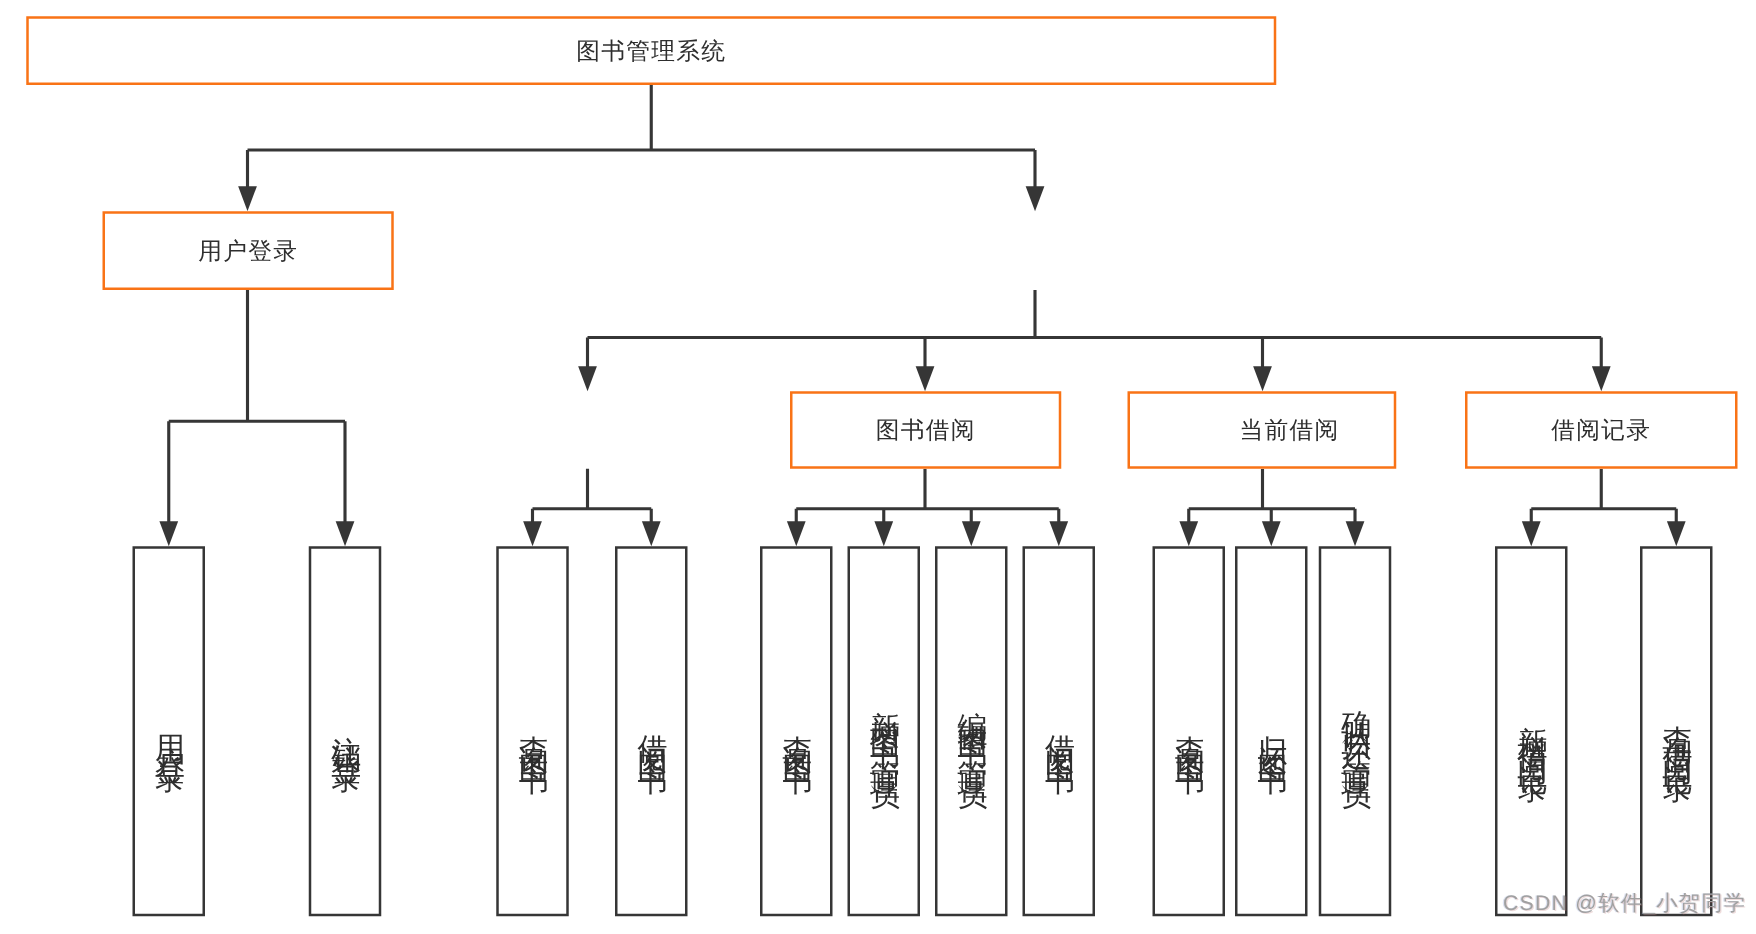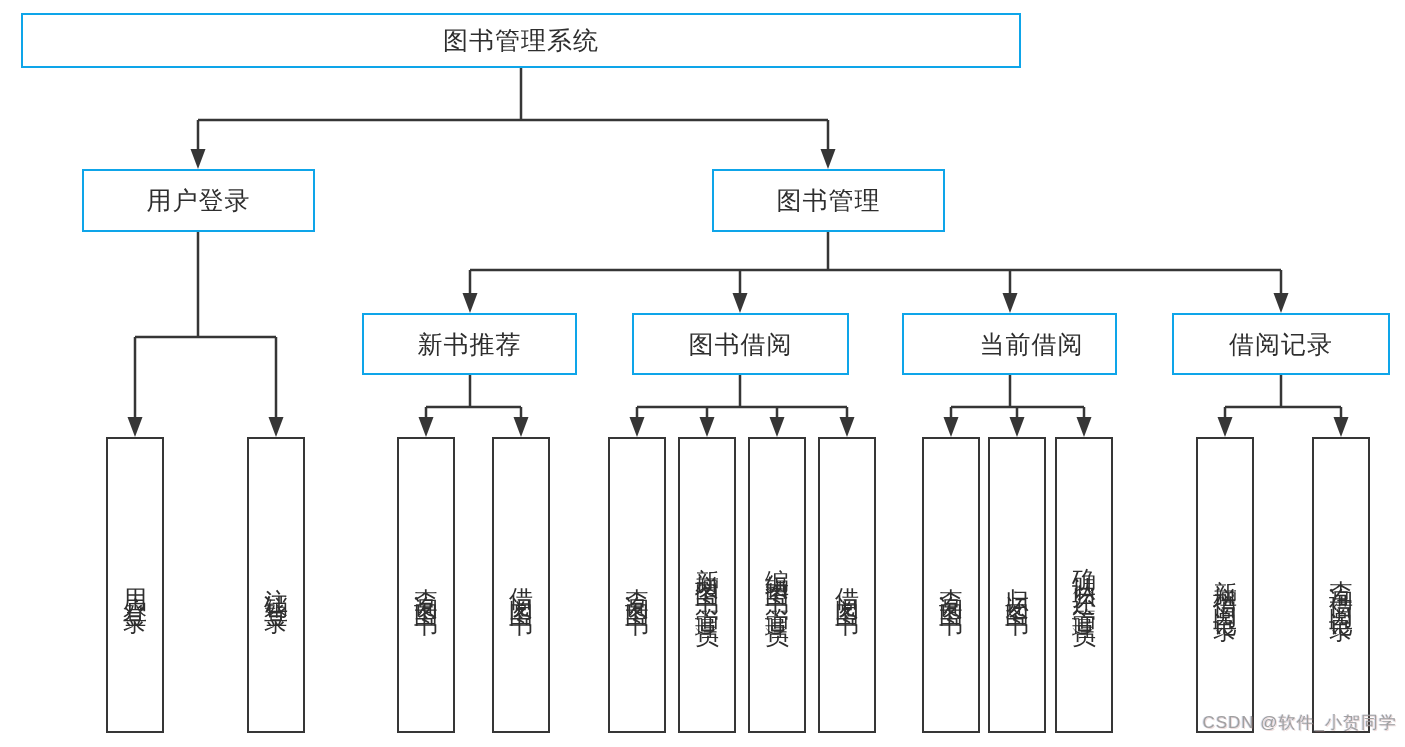--- a/index.html
+++ b/index.html
@@ -3,22 +3,22 @@
 <meta charset="utf-8">
 <style>
   html,body{margin:0;padding:0;background:#fff;}
   #canvas{
     position:relative;width:1405px;height:747px;background:#ffffff;overflow:hidden;
     font-family:"Liberation Sans","DejaVu Sans",sans-serif;
   }
   #connectors{position:absolute;left:0;top:0;}
   .box{
     position:absolute;box-sizing:border-box;background:#fff;
-    border:2px solid #0ea5e9;display:flex;align-items:center;justify-content:center;
-    color:#2e2e2e;font-size:25px;letter-spacing:1px;z-index:2;
+    border:2px solid #f97316;display:flex;align-items:center;justify-content:center;
+    color:#2e2e2e;font-size:19px;letter-spacing:1px;z-index:2;
   }
   .vbox{
     position:absolute;box-sizing:border-box;background:#fff;
     border:2px solid #363636;display:flex;align-items:center;justify-content:center;
     color:#2e2e2e;font-size:24px;z-index:2;
     writing-mode:vertical-rl;letter-spacing:8px;line-height:1;
     width:58px;height:296px;top:437px;
   }
   .watermark{
     position:absolute;right:8px;top:711px;z-index:3;
@@ -67,23 +67,21 @@
       <polygon points="1009.5,417 1024.5,417 1017,437"></polygon>
       <polygon points="1076.5,417 1091.5,417 1084,437"></polygon>
       <polygon points="1217.5,417 1232.5,417 1225,437"></polygon>
       <polygon points="1333.5,417 1348.5,417 1341,437"></polygon>
     </g>
   </svg>
 
   <div class="box" style="left:21px;top:13px;width:1000px;height:55px;">图书管理系统</div>
 
   <div class="box" style="left:82px;top:169px;width:233px;height:63px;">用户登录</div>
-  <div class="box" style="left:712px;top:169px;width:233px;height:63px;">图书管理</div>
 
-  <div class="box" style="left:362px;top:313px;width:215px;height:62px;">新书推荐</div>
   <div class="box" style="left:632px;top:313px;width:217px;height:62px;">图书借阅</div>
   <div class="box" style="left:902px;top:313px;width:215px;height:62px;padding-left:44px;">当前借阅</div>
   <div class="box" style="left:1172px;top:313px;width:218px;height:62px;">借阅记录</div>
 
   <div class="vbox" style="left:106px;">用户登录</div>
   <div class="vbox" style="left:247px;">注销登录</div>
 
   <div class="vbox" style="left:397px;">查询图书</div>
   <div class="vbox" style="left:492px;">借阅图书</div>
 

